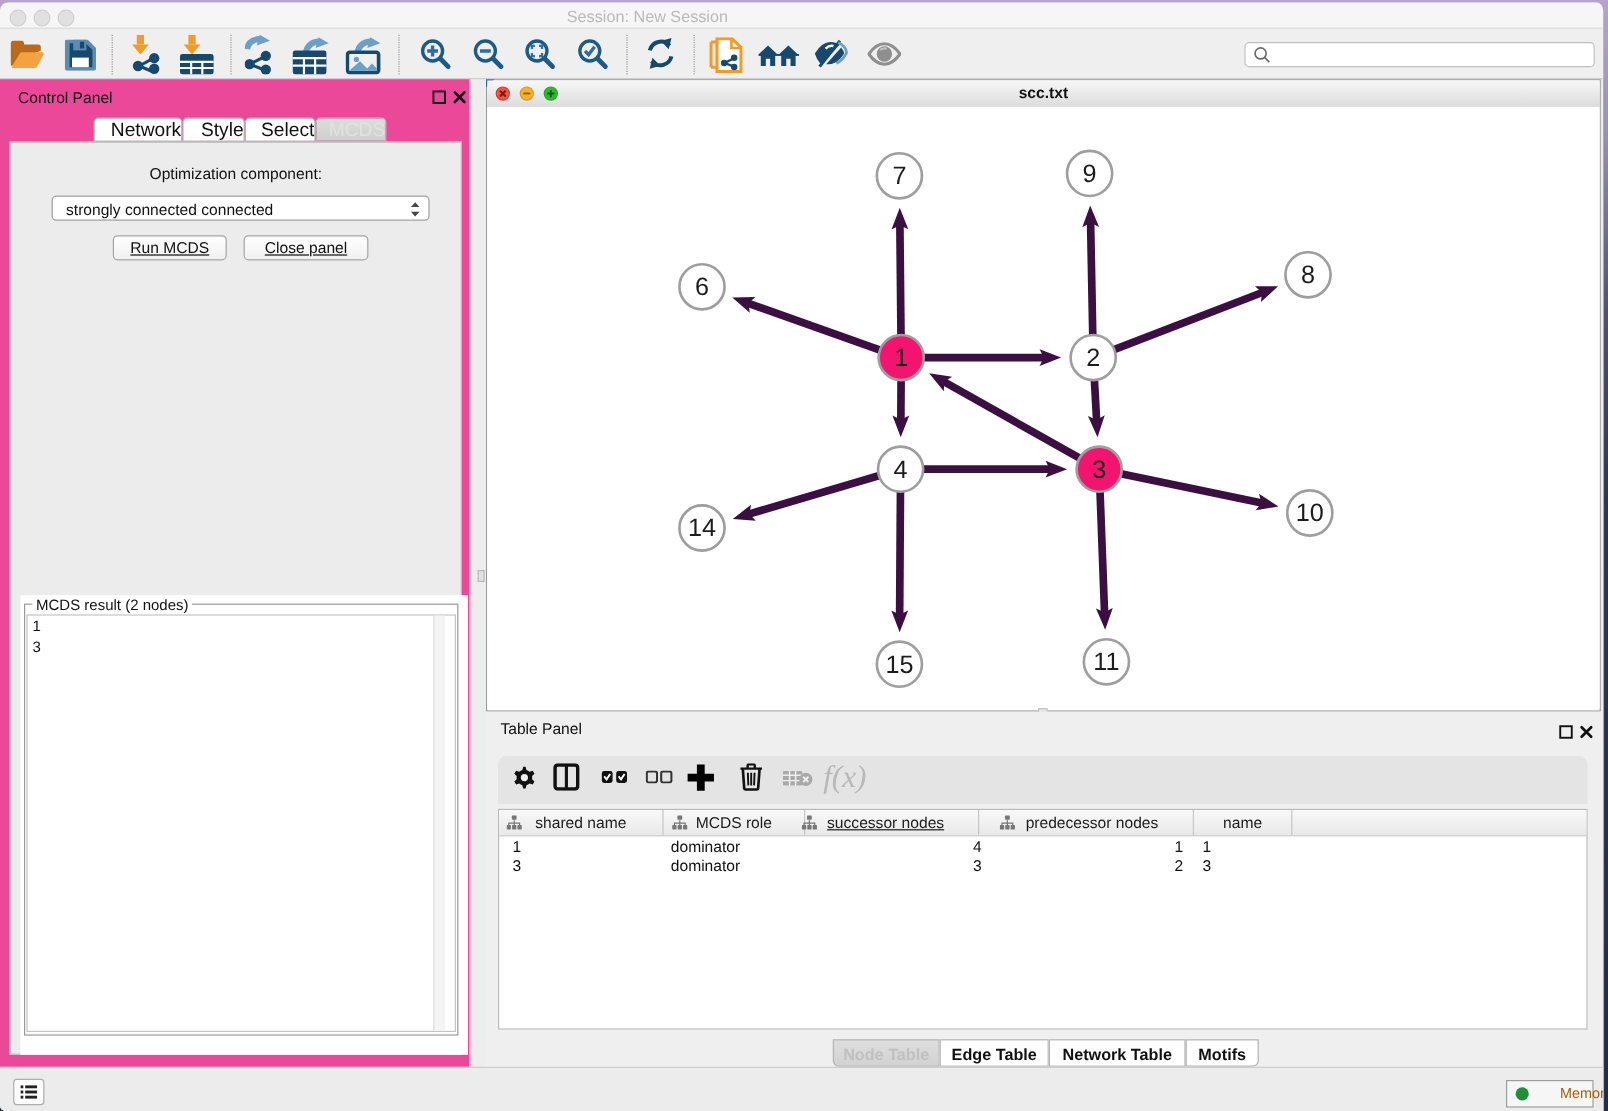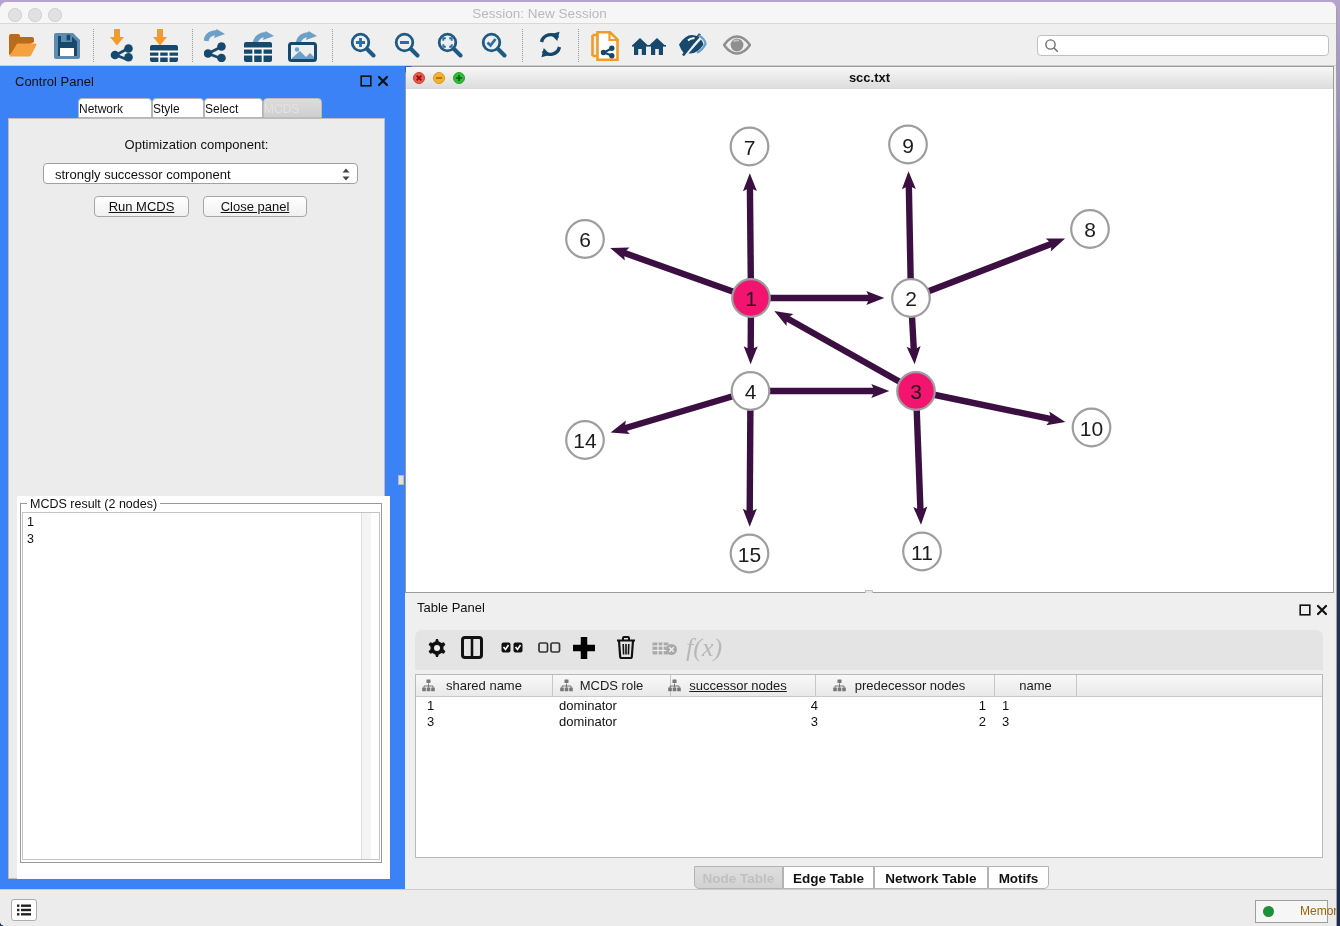--- a/index.html
+++ b/index.html
@@ -12,25 +12,25 @@
 .tl{position:absolute;top:6px;width:11.5px;height:11.5px;border-radius:50%;
  background:#e1e1e1;border:0.8px solid #cfcfcf;}
 #wtitle{position:absolute;top:4px;left:0;width:1079px;text-align:center;
  font-size:13.5px;color:#b9b9b9;}
 #toolbar{position:absolute;left:0;top:22px;width:1337px;height:41px;background:#efefef;
  border-bottom:1px solid #cecece;}
 .sep{position:absolute;top:5px;height:33px;width:0;border-left:1px dotted #999;}
 #searchbox{position:absolute;left:1037px;top:11px;width:290px;height:19px;background:#fff;
  border:1px solid #c0c0c0;border-radius:4px;}
 
-#cpanel{position:absolute;left:0;top:64px;width:391px;height:825px;background:#3b82f6;
- border-right:1px solid #d4d4d4;padding-left:22px;}
+#cpanel{position:absolute;left:0;top:64px;width:391px;height:825px;background:#ec4899;
+ border-right:1px solid #d4d4d4;}
 .phead{font-size:13px;color:#111;}
-.tab{position:absolute;top:32px;height:20px;line-height:20px;text-align:left;
- font-size:12px;color:#111;background:#fff;border:1px solid #b5b5b5;
+.tab{position:absolute;top:32px;height:20px;line-height:20px;text-align:right;
+ font-size:16px;color:#111;background:#fff;border:1px solid #b5b5b5;
  border-radius:4px 4px 0 0;box-sizing:border-box;}
 #tabpane{position:absolute;left:8px;top:52px;width:375px;height:759px;
  border:1px solid #bdbdbd;background:#ececec;}
 .btn{position:absolute;height:21px;background:linear-gradient(180deg,#ffffff,#f0f0f0);
  border:1px solid #a6a6a6;border-radius:4px;box-sizing:border-box;
  font-size:13px;color:#111;text-align:center;line-height:19px;text-decoration:underline;}
 #mcdswhite{position:absolute;left:8px;top:377px;width:373px;height:383px;background:#fff;}
 #mcdsgroup{position:absolute;left:3px;top:7px;width:360px;height:358px;
  border:1px solid #9a9a9a;}
 #mcdstext{position:absolute;left:1px;top:8px;width:358px;height:348px;background:#fff;
@@ -213,21 +213,21 @@
  <svg class="icon" style="left:377px;top:9px" width="12" height="12" viewBox="0 0 12 12">
   <path d="M2,2 L10,10 M10,2 L2,10" stroke="#111" stroke-width="2.2" stroke-linecap="round"></path>
       </svg>
  <div class="tab" style="left:78px;width:74px;">Network</div>
  <div class="tab" style="left:152px;width:52px;">Style</div>
  <div class="tab" style="left:204px;width:59px;">Select</div>
  <div class="tab" style="left:263px;width:59px;background:linear-gradient(180deg,#dcdcdc,#cfcfcf);color:#e2e2e2;border-color:#bcbcbc;">MCDS</div>
  <div id="tabpane">
   <div style="position:absolute;left:0;top:0;width:100%;text-align:center;top:18px;font-size:13px;color:#111">Optimization component:</div>
   <div style="position:absolute;left:34px;top:44px;width:315px;height:21px;background:#fff;border:1px solid #a0a0a0;border-radius:4px;box-sizing:border-box;">
-   <div style="position:absolute;left:11px;top:2.5px;font-size:13px;color:#111">strongly successor component</div>
+   <div style="position:absolute;left:11px;top:2.5px;font-size:13px;color:#111">strongly connected connected</div>
    <svg width="10" height="15" viewBox="0 0 10 15" style="position:absolute;right:6px;top:3px">
     <path d="M1.5,5.5 L5,1.5 L8.5,5.5 Z" fill="#444"></path>
             <path d="M1.5,9.5 L5,13.5 L8.5,9.5 Z" fill="#444"></path>
           </svg>
   </div>
   <div class="btn" style="left:85px;top:77px;width:95px;">Run MCDS</div>
   <div class="btn" style="left:194px;top:77px;width:104px;">Close panel</div>
   <div id="mcdswhite">
    <div id="mcdsgroup">
     <div id="legend">MCDS result (2 nodes)</div>

